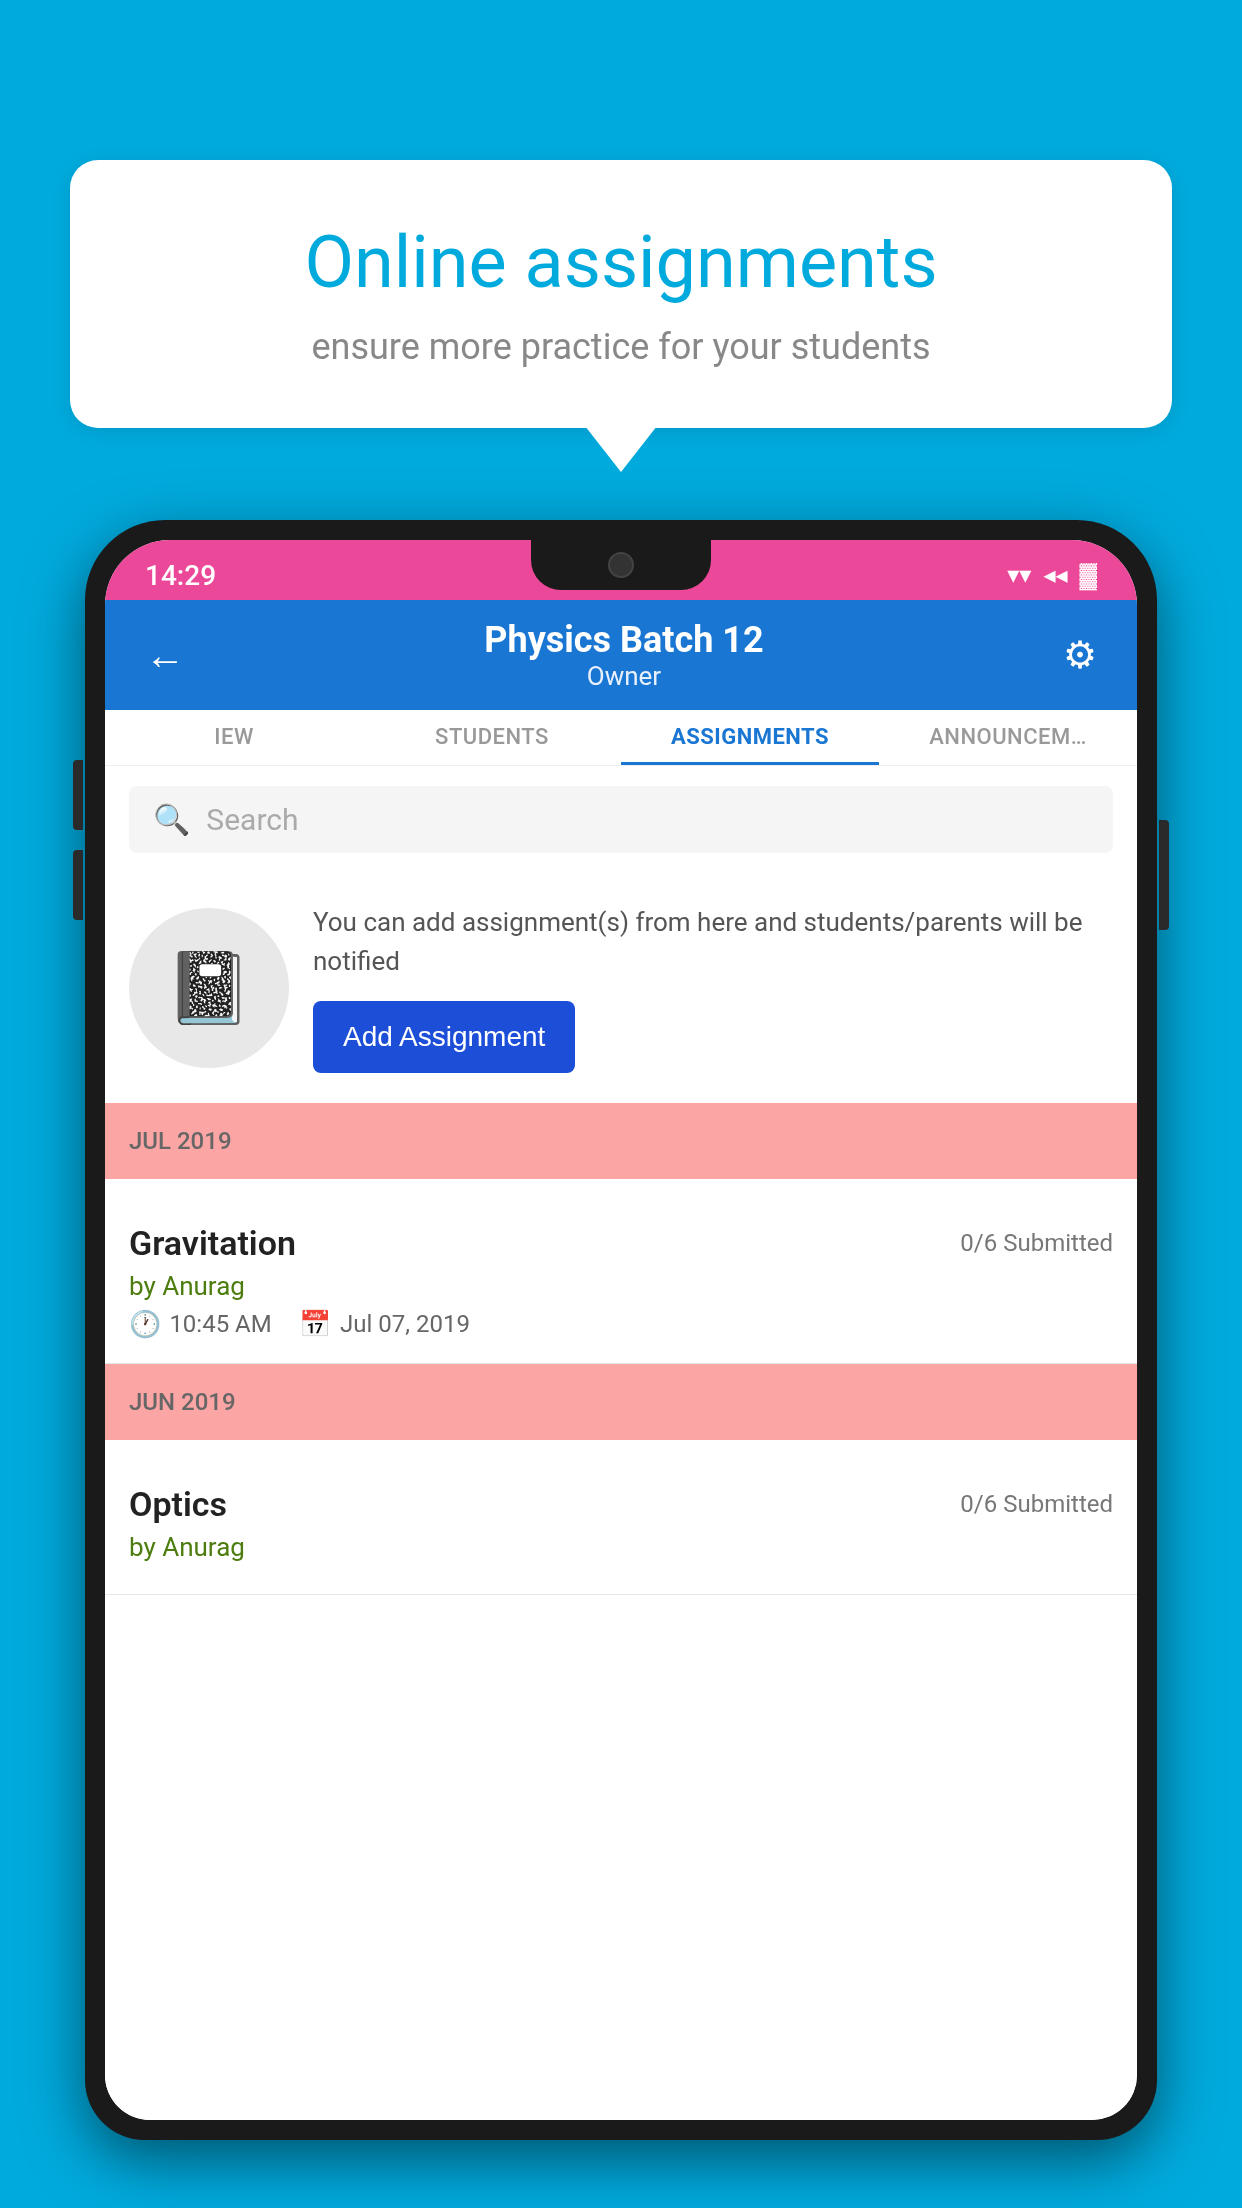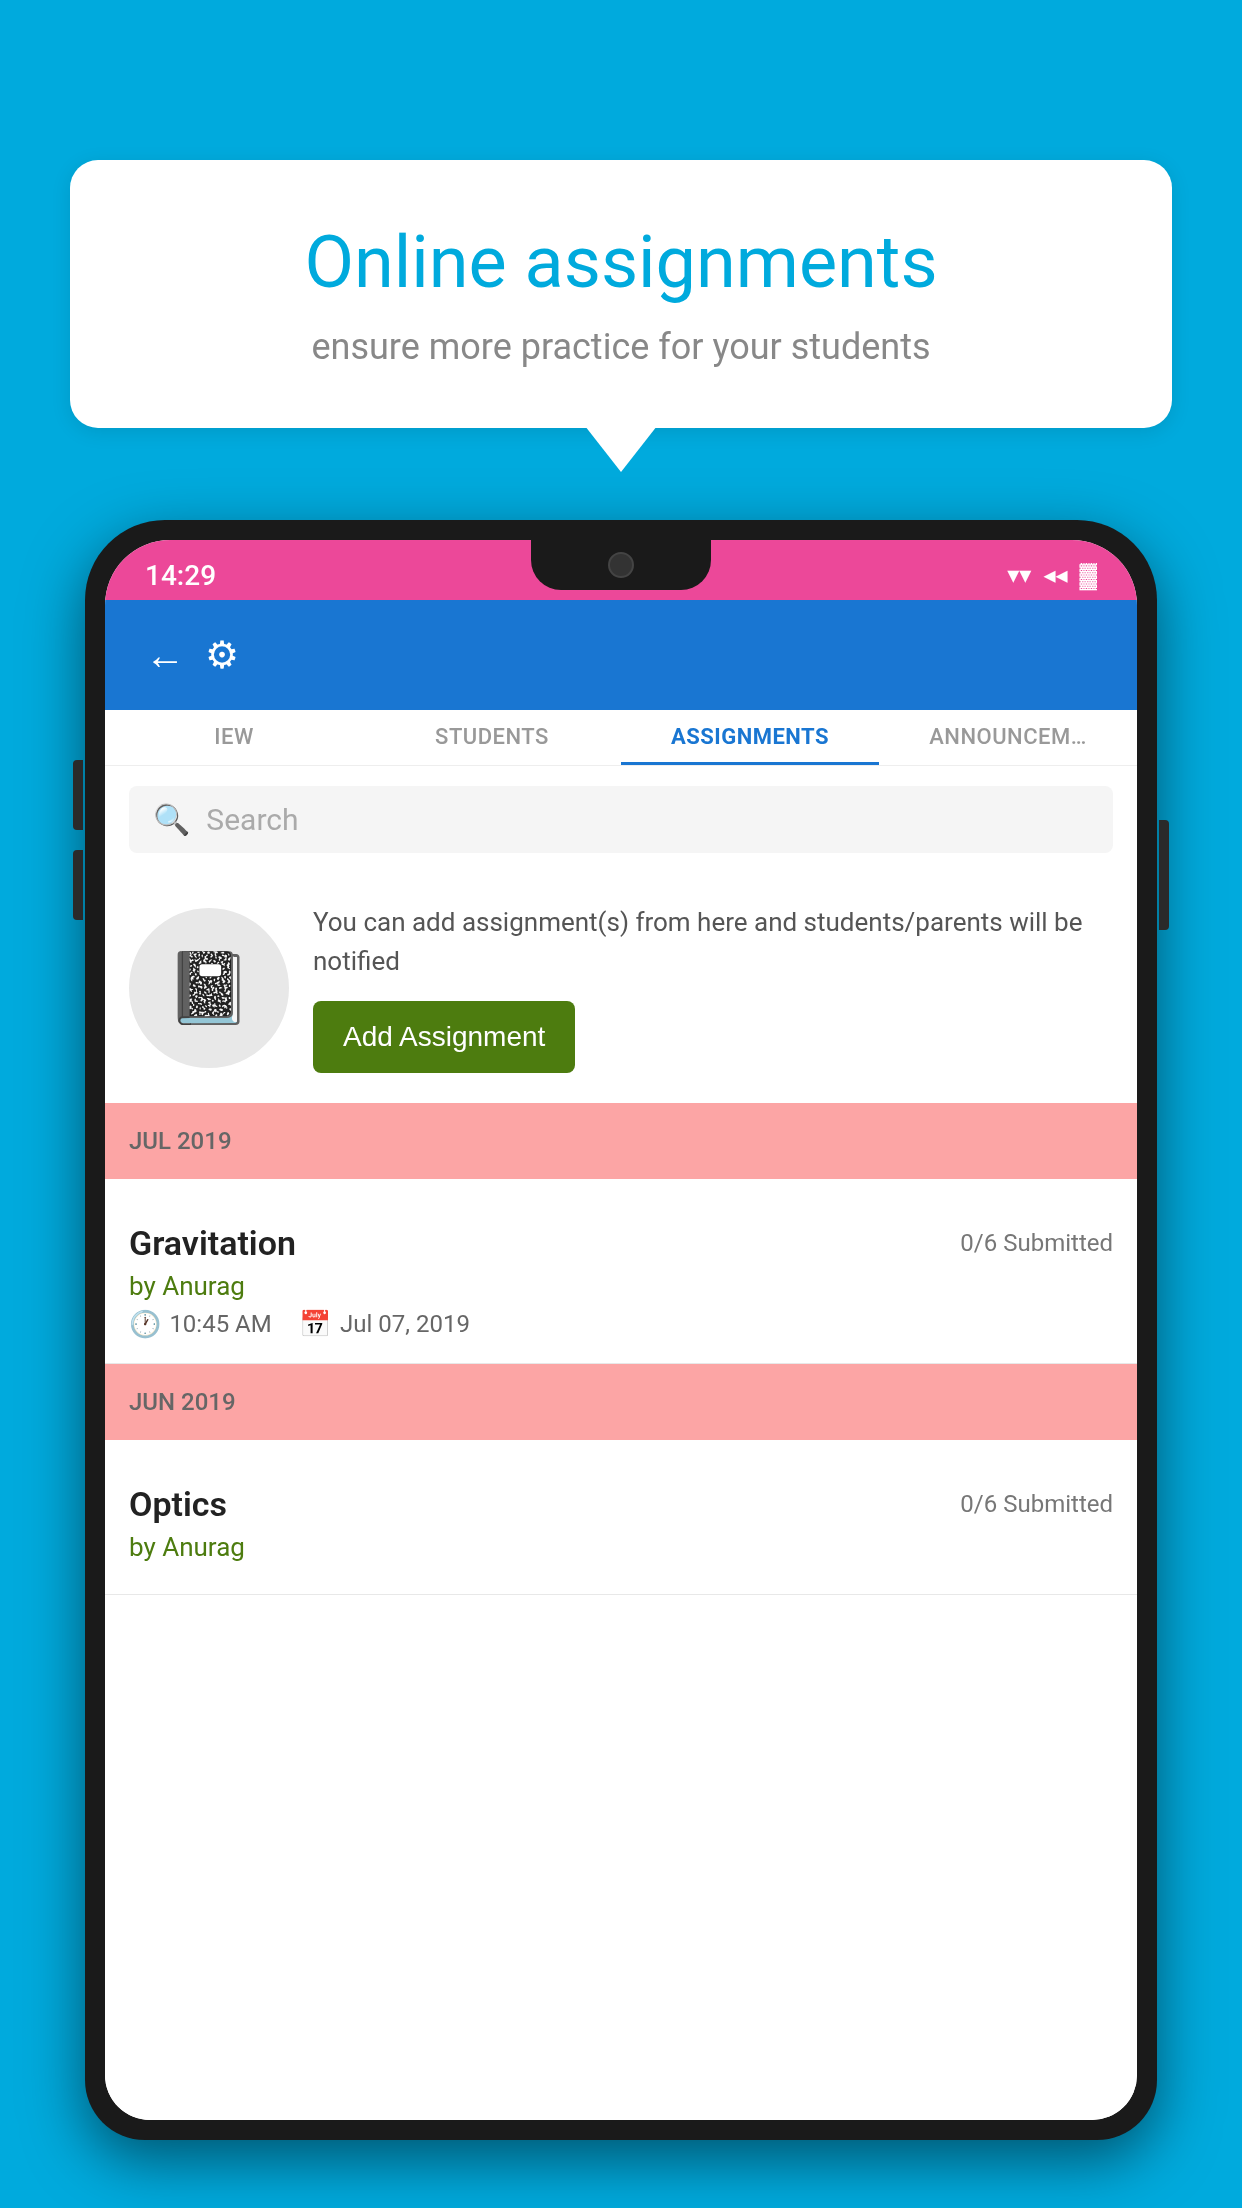--- a/index.html
+++ b/index.html
@@ -277,21 +277,21 @@
       gap: 20px;
     }
 
     .promo-description {
       font-size: 26px;
       color: #555;
       line-height: 1.5;
     }
 
     .add-assignment-btn {
-      background: #4d7c0f;
+      background: #1d4ed8;
       color: white;
       border: none;
       border-radius: 8px;
       padding: 20px 30px;
       font-size: 28px;
       font-weight: 500;
       cursor: pointer;
       align-self: flex-start;
     }
 
@@ -415,20 +415,24 @@
         <span class="status-time">14:29</span>
         <div class="status-icons">
           <span class="wifi-icon">▾▾</span>
           <span class="signal-icon">◂◂</span>
           <span class="battery-icon">▓</span>
         </div>
       </div>
 
       <div class="app-bar">
         <span class="back-button">←</span>
+        <div class="app-bar-title-container">
+          <div class="app-bar-title">Physics Batch 12</div>
+          <div class="app-bar-subtitle">Owner</div>
+        </div>
         <span class="settings-button">⚙</span>
       </div>
 
       <div class="tabs-container">
         <div class="tab">IEW</div>
         <div class="tab">STUDENTS</div>
         <div class="tab active">ASSIGNMENTS</div>
         <div class="tab">ANNOUNCEM…</div>
       </div>
 

